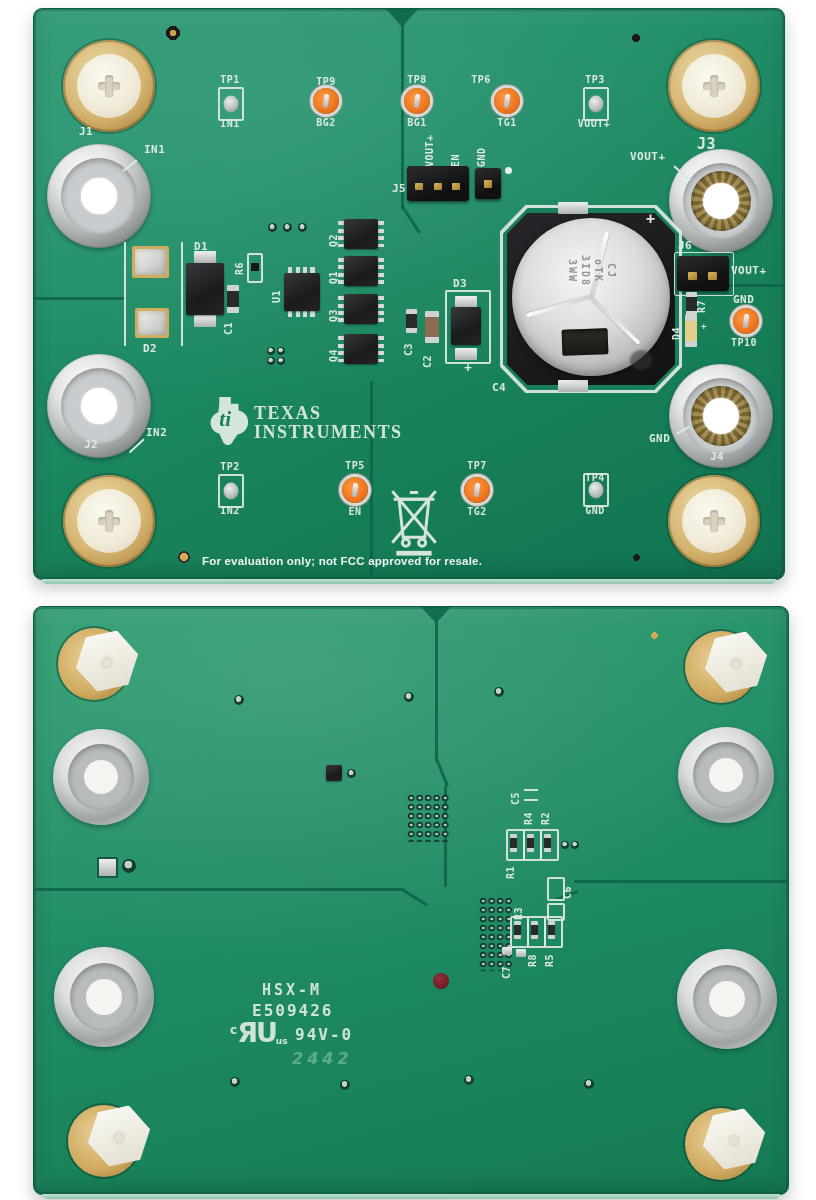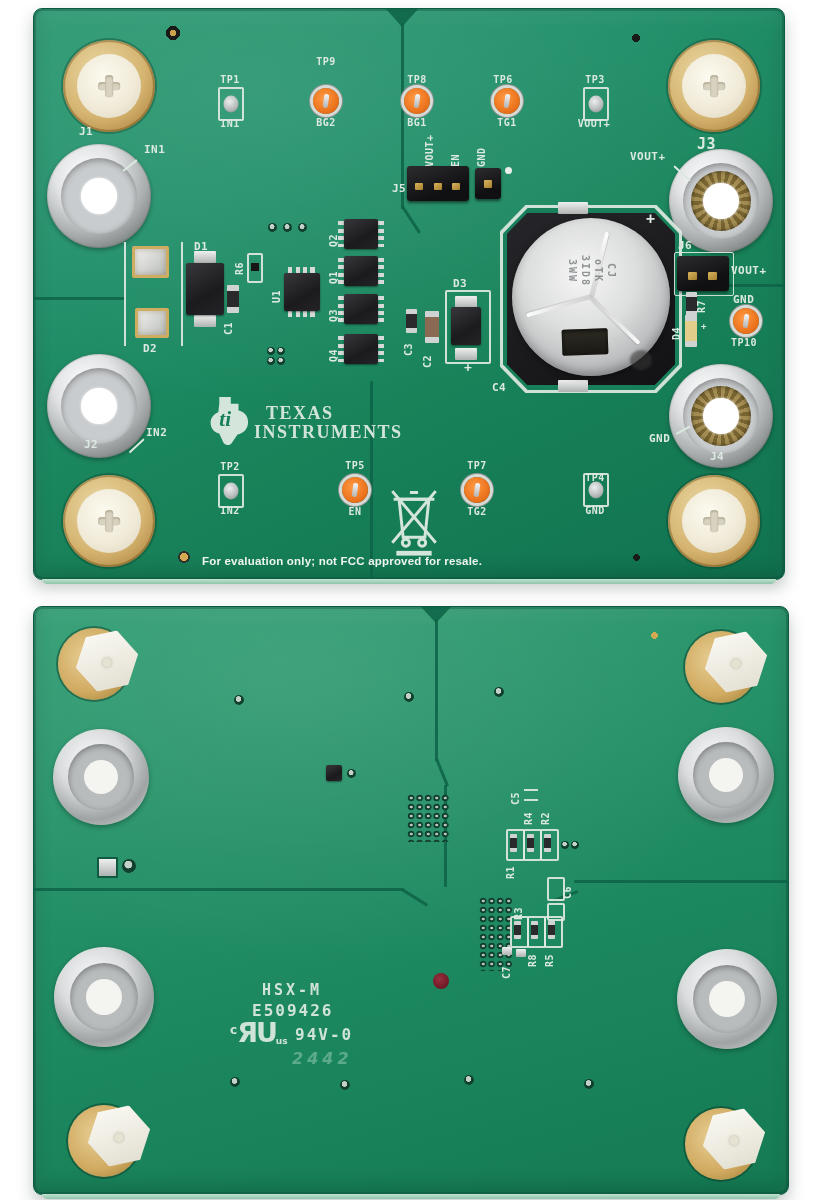--- a/index.html
+++ b/index.html
@@ -163,29 +163,29 @@
     <div class="t-hole"></div>
   </div>
   <div class="lbl" style="left:676px;top:442px;font-size:11px;">J4</div>
   <div class="lbl" style="left:615px;top:424px;font-size:11px;">GND</div>
   <div class="lead" style="left:642px;top:424px;width:16px;transform:rotate(-28deg);"></div>
 
   <div class="lbl" style="left:181px;top:66px;width:30px;">TP1</div>
   <div class="tp-b" style="left:184px;top:78px;"></div>
   <div class="lbl" style="left:181px;top:110px;width:30px;">IN1</div>
 
-  <div class="lbl" style="left:277px;top:48px;width:30px;">TP9</div>
+  <div class="lbl" style="left:277px;top:68px;width:30px;">TP9</div>
   <div class="tp-o" style="left:279px;top:79px;"></div>
   <div class="lbl" style="left:277px;top:109px;width:30px;">BG2</div>
 
   <div class="lbl" style="left:368px;top:66px;width:30px;">TP8</div>
   <div class="tp-o" style="left:370px;top:79px;"></div>
   <div class="lbl" style="left:368px;top:109px;width:30px;">BG1</div>
 
-  <div class="lbl" style="left:454px;top:66px;width:30px;">TP6</div>
+  <div class="lbl" style="left:432px;top:66px;width:30px;">TP6</div>
   <div class="tp-o" style="left:460px;top:79px;"></div>
   <div class="lbl" style="left:458px;top:109px;width:30px;">TG1</div>
 
   <div class="lbl" style="left:544px;top:66px;width:34px;">TP3</div>
   <div class="tp-b" style="left:549px;top:78px;"></div>
   <div class="lbl" style="left:539px;top:110px;width:42px;">VOUT+</div>
 
   <div class="lbl v" style="left:391px;top:112px;height:46px;">VOUT+</div>
   <div class="lbl v" style="left:417px;top:130px;height:28px;">EN</div>
   <div class="lbl v" style="left:443px;top:124px;height:34px;">GND</div>
@@ -296,21 +296,21 @@
   <div class="rchip" style="left:651px;top:306px;width:12px;height:32px;background:linear-gradient(180deg,#cfd3d2 0 18%, #e3cd8b 18% 82%, #cfd3d2 82%);"></div>
   <div class="lbl v" style="left:638px;top:309px;height:22px;">D4</div>
   <div class="plus" style="left:667px;top:313px;font-size:9px;">+</div>
 
   <div style="position:absolute;left:168px;top:386px;width:48px;height:50px;">
     <svg width="48" height="50" viewBox="0 0 50 52">
       <path fill="#d4e5db" d="M18 2h12v7h8v7c6 1 10 6 10 12 0 7-5 12-11 13l-6 9c-2 3-7 3-9-1l-4-9c-5-1-9-5-9-11 0-5 3-9 8-11l1-9z"></path>
       <text x="18" y="32" font-size="22" font-style="italic" font-weight="bold" fill="#17805a" font-family="Liberation Serif,serif">ti</text>
     </svg>
   </div>
-  <div class="brand" style="left:232px;top:395px;">TEXAS</div>
+  <div class="brand" style="left:220px;top:395px;">TEXAS</div>
   <div class="brand" style="left:220px;top:414px;">INSTRUMENTS</div>
 
   <div class="lbl" style="left:181px;top:453px;width:30px;">TP2</div>
   <div class="tp-b" style="left:184px;top:465px;"></div>
   <div class="lbl" style="left:181px;top:497px;width:30px;">IN2</div>
 
   <div class="lbl" style="left:306px;top:452px;width:30px;">TP5</div>
   <div class="tp-o" style="left:308px;top:468px;"></div>
   <div class="lbl" style="left:306px;top:498px;width:30px;">EN</div>
 

